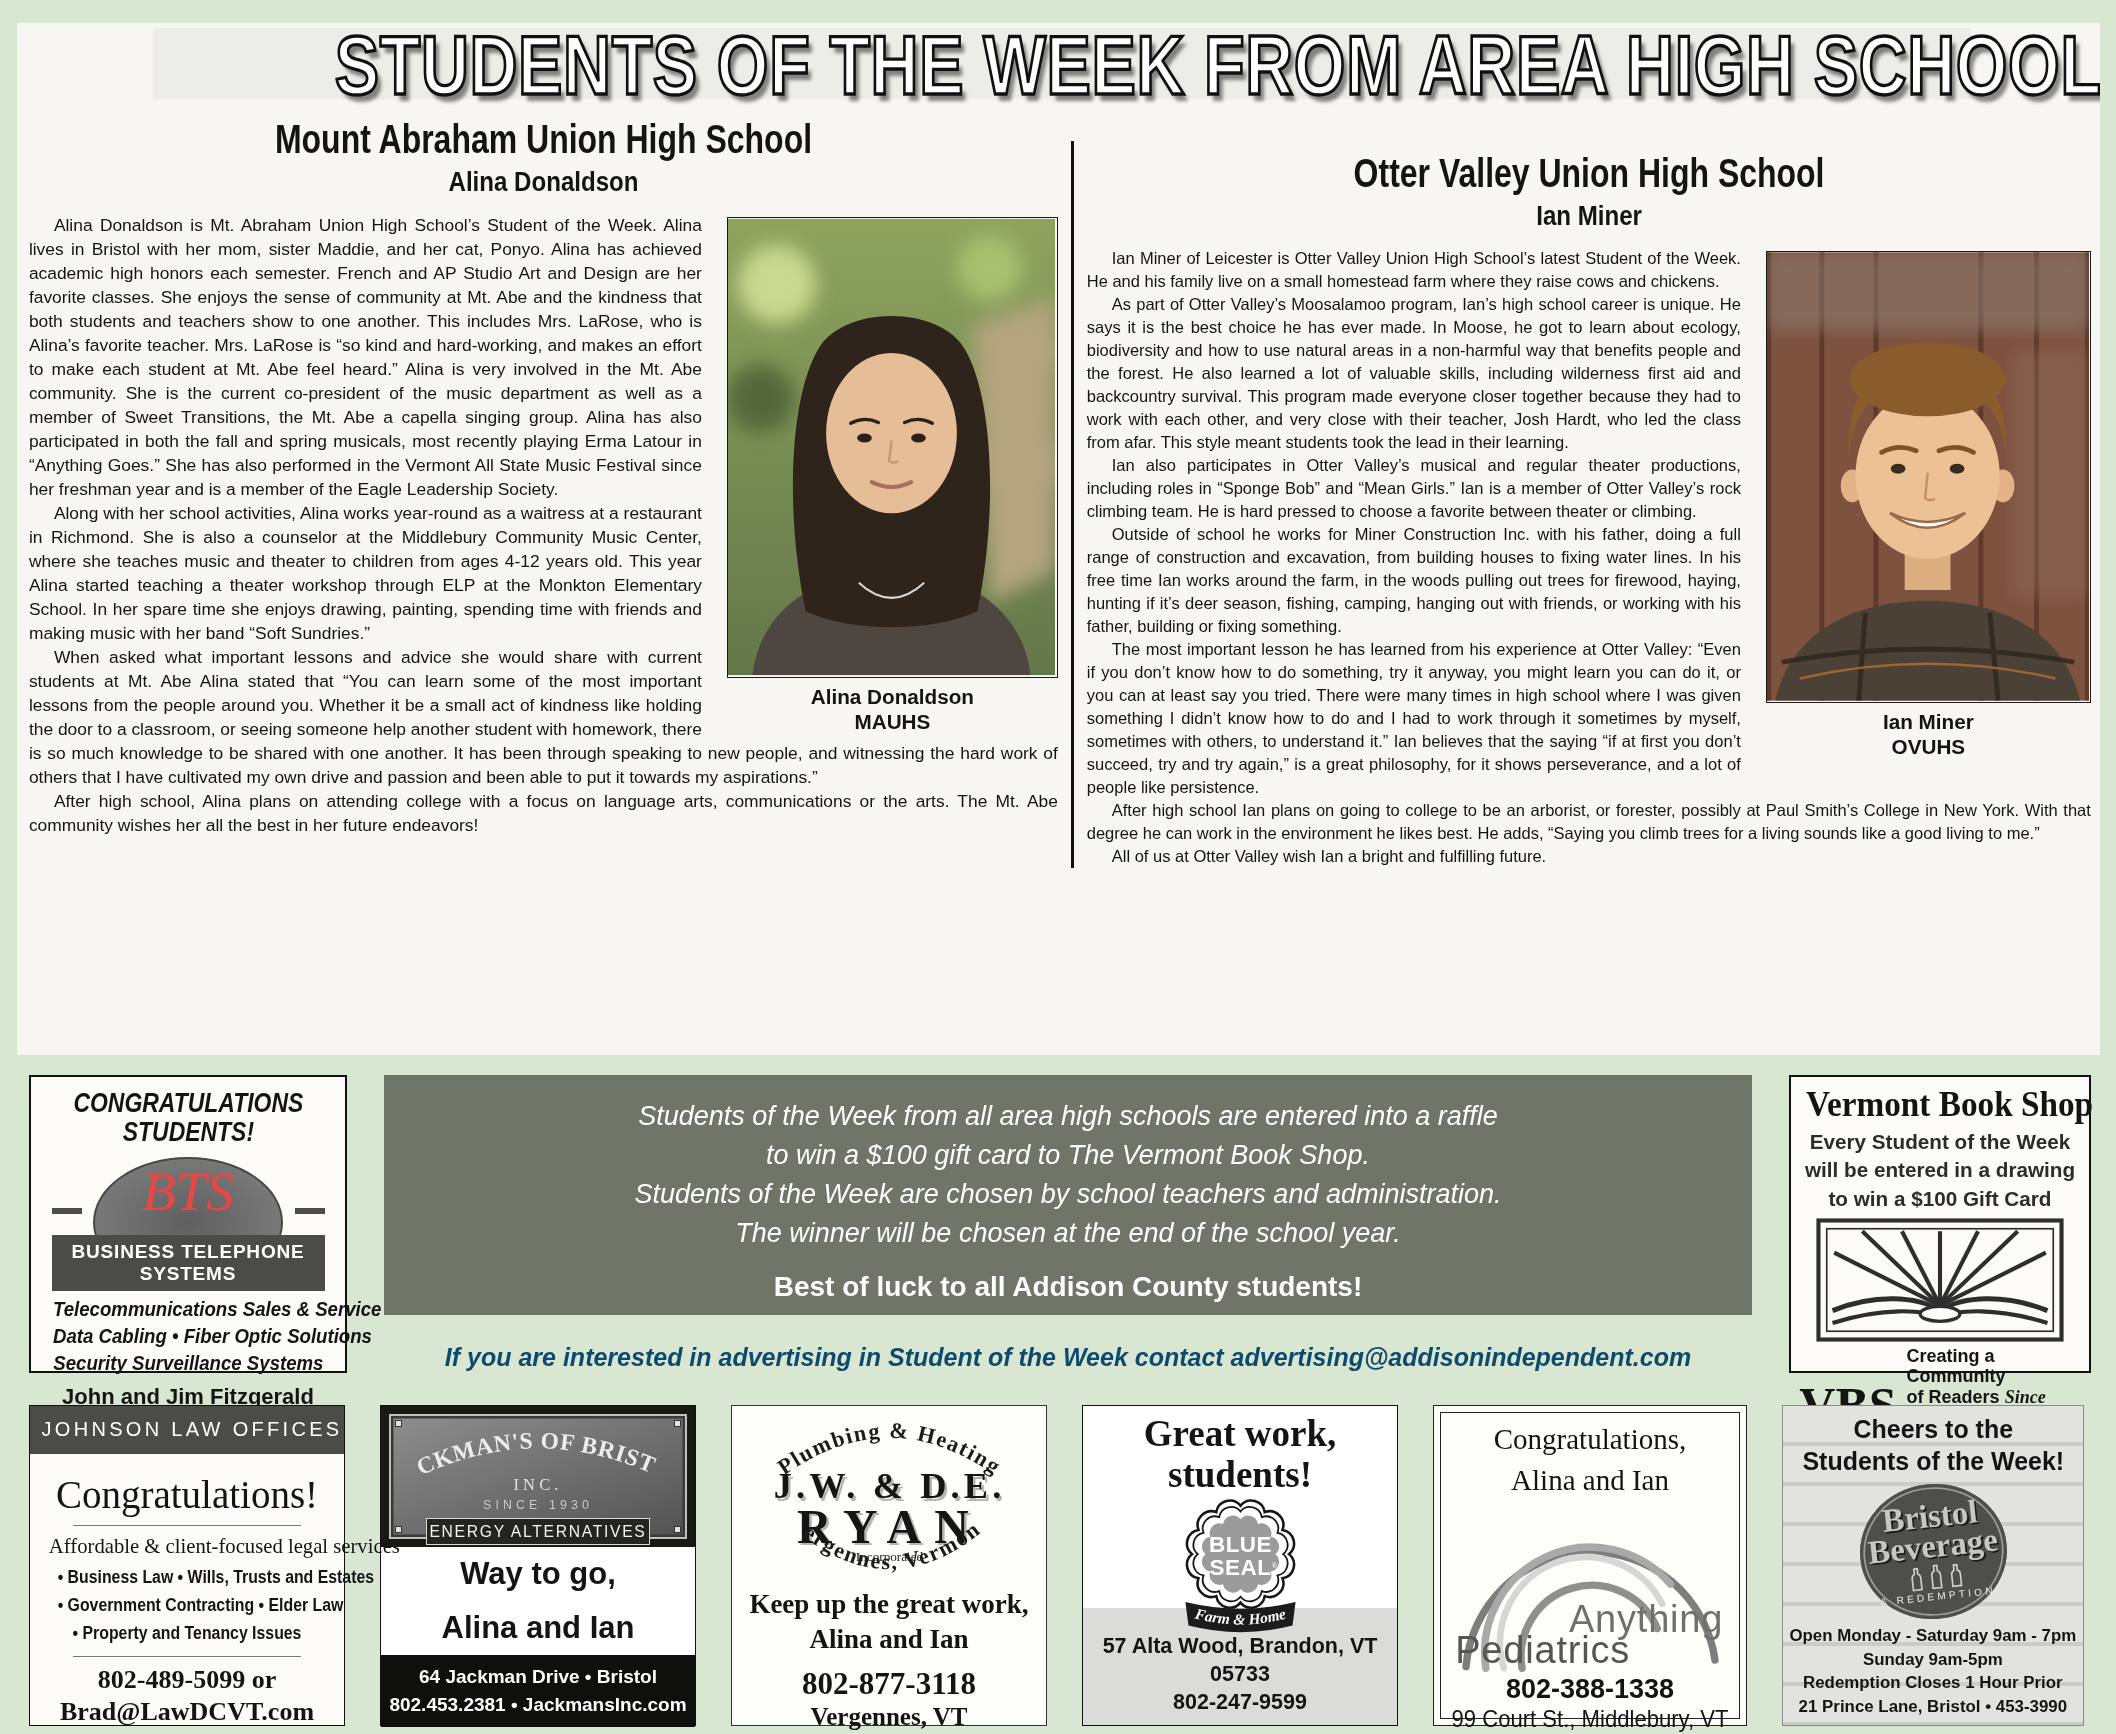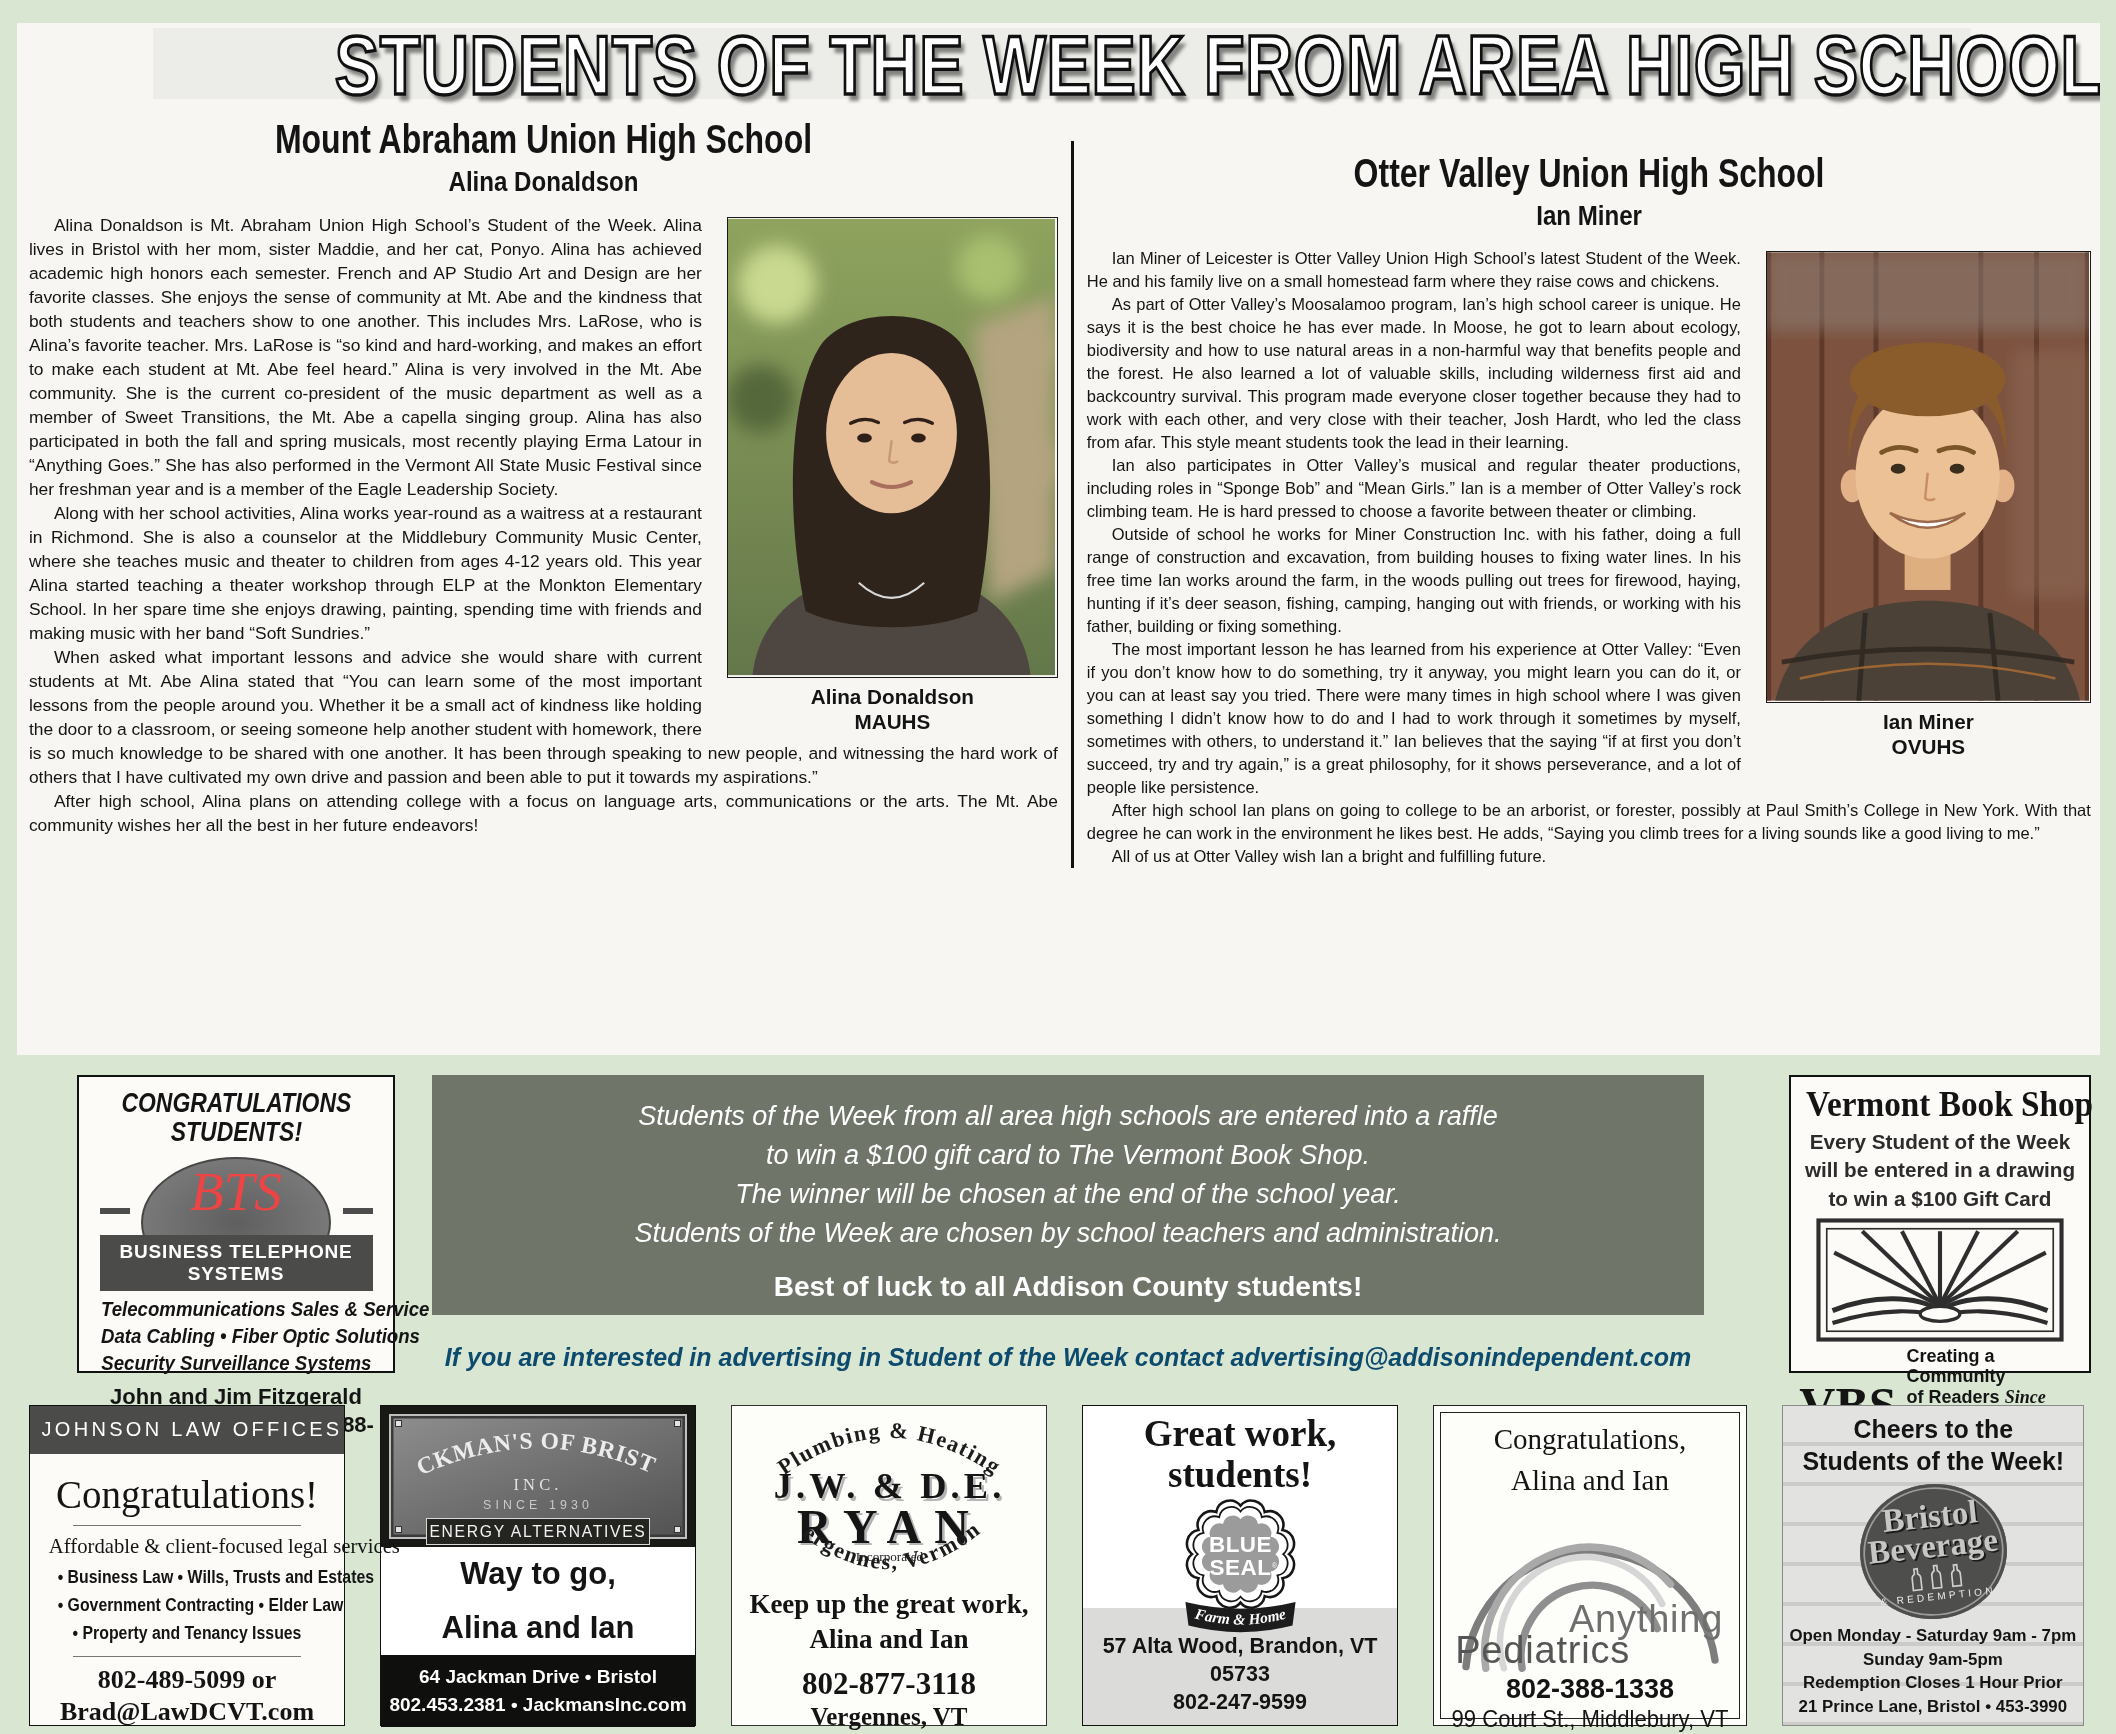--- a/index.html
+++ b/index.html
@@ -38,21 +38,21 @@
   .article-body p { margin:0; text-indent:25px; }
 
   figure.photo { float:right; margin:3.3px 0 5px 25px; }
   .photo-frame { border:1.7px solid #1a1a1a; overflow:hidden; line-height:0; }
   .photo-alina .photo-frame { width:331px; height:461px; }
   .photo-ian   .photo-frame { width:325px; height:452px; }
   figcaption { font-weight:bold; font-size:20.7px; line-height:1.22; text-align:center; margin-top:6.6px; }
 
   
   .midband { position:absolute; left:29px; top:1075px; width:2062px; display:flex; gap:37px; }
-  .ad-box { border:2.5px solid #111; background:#fcfbf7;margin-left:48px; }
+  .ad-box { border:2.5px solid #111; background:#fcfbf7; }
 
   .bts { width:318px; height:298px; text-align:center; padding:11.6px 6.6px 0; }
   .bts-h { font-weight:bold; font-style:italic; font-size:27px; line-height:1.08; transform:scaleX(.85); white-space:nowrap; }
   .bts-oval-wrap { position:relative; width:273px; height:131px; margin:10px auto 6.6px; }
   .bts-oval { position:absolute; left:41px; top:0; width:190px; height:131px; border-radius:50%;
               background:radial-gradient(ellipse at center,#5f5f5f 0%,#787878 70%); border:2.5px solid #474747; }
   .bts-letters { position:absolute; left:0; top:3.3px; width:100%; text-align:center;
                  font-family:"Liberation Serif", serif; font-style:italic; font-weight:normal; font-size:55px; color:#ef4444; }
   .bts-dash { position:absolute; width:30px; height:5.8px; background:#4c4c4c; }
   .bts-banner { position:absolute; left:0; top:78px; width:100%; background:#4b4b49; color:#fff;
@@ -280,22 +280,22 @@
       <div class="bts-service">Data Cabling • Fiber Optic Solutions</div>
       <div class="bts-service">Security Surveillance Systems</div>
       <div class="bts-owners">John and Jim Fitzgerald</div>
       <div class="bts-contact">www.bts-vt.com • 802-388-8999</div>
     </aside>
 
     <div class="mid-center">
       <div class="raffle">
         <div class="raffle-line">Students of the Week from all area high schools are entered into a raffle</div>
         <div class="raffle-line">to win a $100 gift card to The Vermont Book Shop.</div>
+        <div class="raffle-line">Students of the Week are chosen by school teachers and administration.</div>
         <div class="raffle-line">The winner will be chosen at the end of the school year.</div>
-        <div class="raffle-line">Students of the Week are chosen by school teachers and administration.</div>
         <div class="raffle-bold">Best of luck to all Addison County students!</div>
       </div>
       <div class="contact-line">If you are interested in advertising in Student of the Week contact advertising@addisonindependent.com</div>
     </div>
 
     <aside class="ad-box vbs">
       <div class="vbs-title">Vermont Book Shop</div>
       <div class="vbs-sub">Every Student of the Week</div>
       <div class="vbs-sub">will be entered in a drawing</div>
       <div class="vbs-sub">to win a $100 Gift Card</div>

